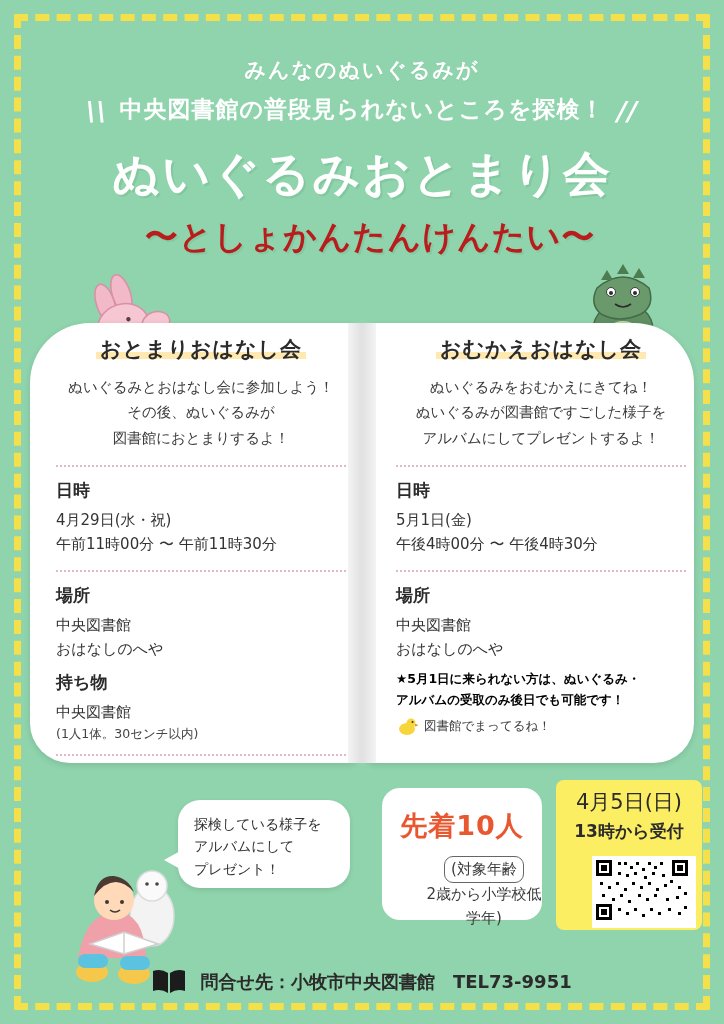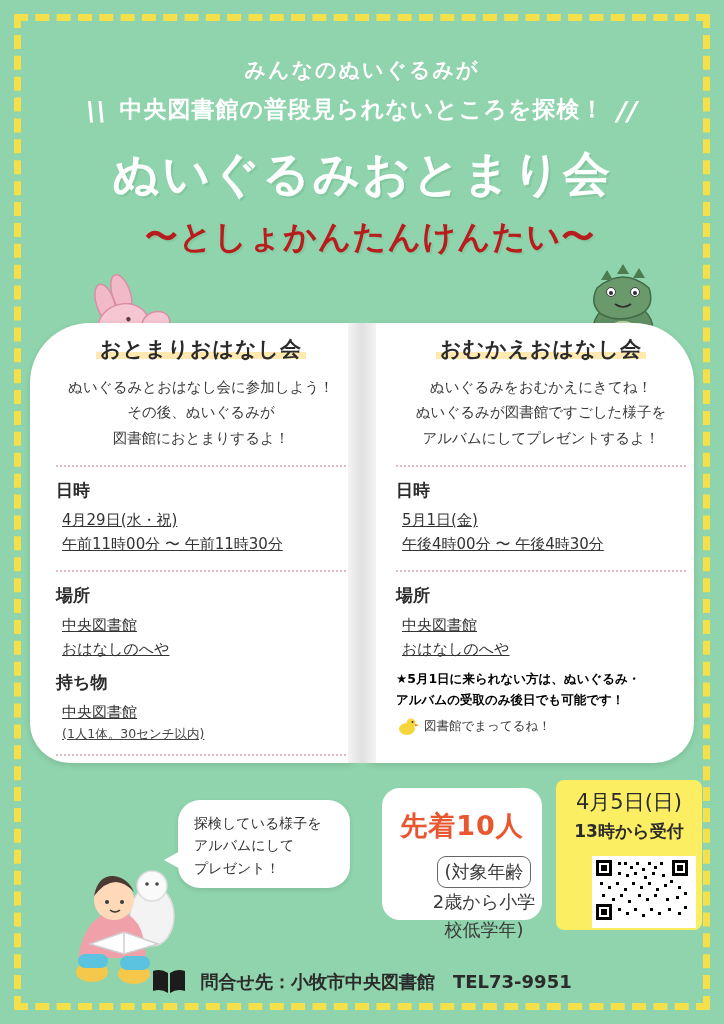--- a/index.html
+++ b/index.html
@@ -88,59 +88,59 @@
   .col .lead{
     margin-top:12px;font-size:14.5px;line-height:1.75;text-align:center;color:#3a3a3a;
   }
   .sep{
     height:0;border-top:2px dotted #e2b9c6;margin:14px 0 12px 0;
   }
   .lbl{
     font-size:17px;font-weight:bold;color:#2b2b2b;margin-bottom:6px;
   }
   .val{
-    font-size:15px;line-height:1.6;color:#333;margin-left:6px;text-decoration:underline;
+    font-size:15px;line-height:1.6;color:#333;
   }
   .val.small{font-size:12.5px;color:#444;}
   .note{
     font-size:12.5px;line-height:1.65;color:#000000;font-weight:bold;margin-top:8px;
   }
   .duckline{
     margin-top:6px;font-size:12.5px;color:#3a3a3a;display:flex;align-items:center;gap:6px;
   }
 
   
   .bunny{position:absolute;left:70px;top:270px;width:110px;height:90px;}
   .dino{position:absolute;right:55px;top:258px;width:92px;height:108px;}
 
   
   .bubble{
     position:absolute;left:178px;top:800px;width:172px;height:88px;
     background:#ffffff;border-radius:22px;
     box-shadow:0 2px 5px rgba(0,0,0,.1);
   }
   .bubble .btxt{
-    padding:13px 6px 0 16px;font-size:14px;line-height:1.6;color:#333;font-family:Liberation Serif, serif;
+    padding:13px 6px 0 16px;font-size:14px;line-height:1.6;color:#333;
   }
   .bubble:after{
     content:"";position:absolute;left:-14px;bottom:18px;
     border-width:10px 18px 10px 0;border-style:solid;
     border-color:transparent #ffffff transparent transparent;
   }
 
   
   .pinkbox{
     position:absolute;left:382px;top:788px;width:160px;height:132px;
     background:#ffffff;border-radius:18px;text-align:center;
   }
   .pinkbox .big{
     margin-top:20px;font-size:27px;font-weight:bold;color:#e8572f;letter-spacing:1px;
   }
   .pinkbox .sub{
-    margin-top:12px;font-size:18px;line-height:1.55;color:#3a3a3a;margin-left:44px;
+    margin-top:12px;font-size:15px;line-height:1.55;color:#3a3a3a;margin-left:44px;
   }
   .pinkbox .sub .boxed{
     border:1px solid #666;border-radius:9px;padding:1px 6px;display:inline-block;
   }
 
   
   .yellowbox{
     position:absolute;left:556px;top:780px;width:146px;height:150px;
     background:#fcee63;border-radius:8px;text-align:center;
   }

